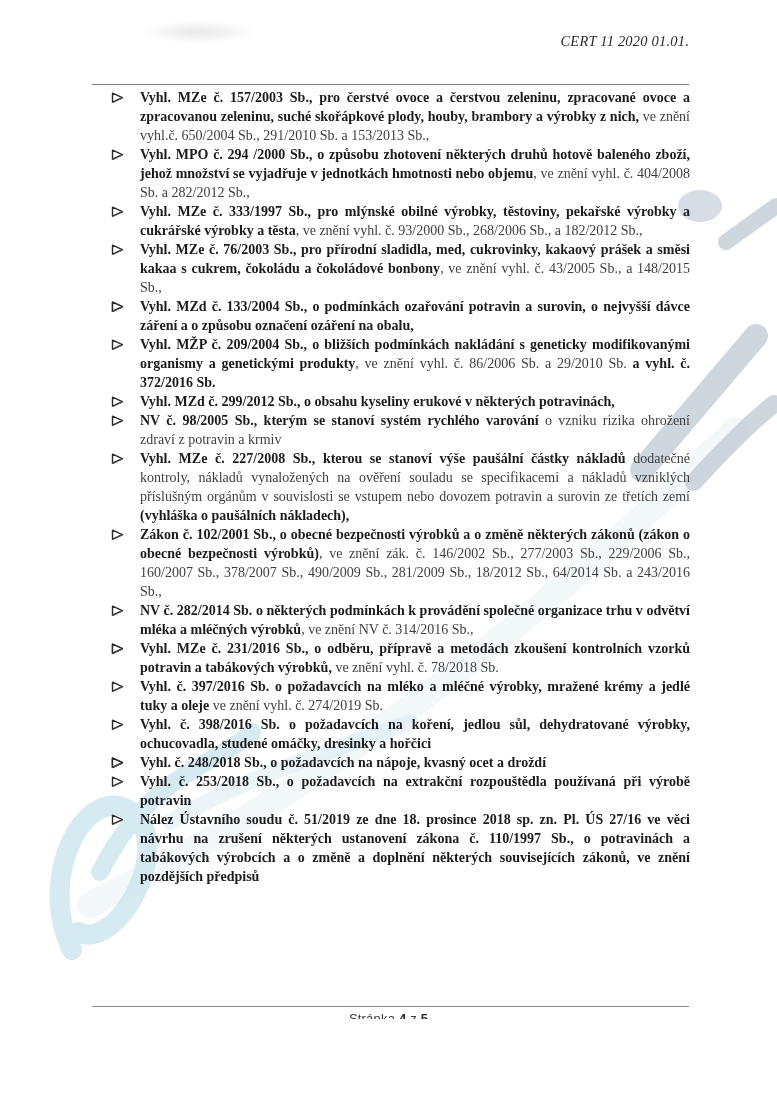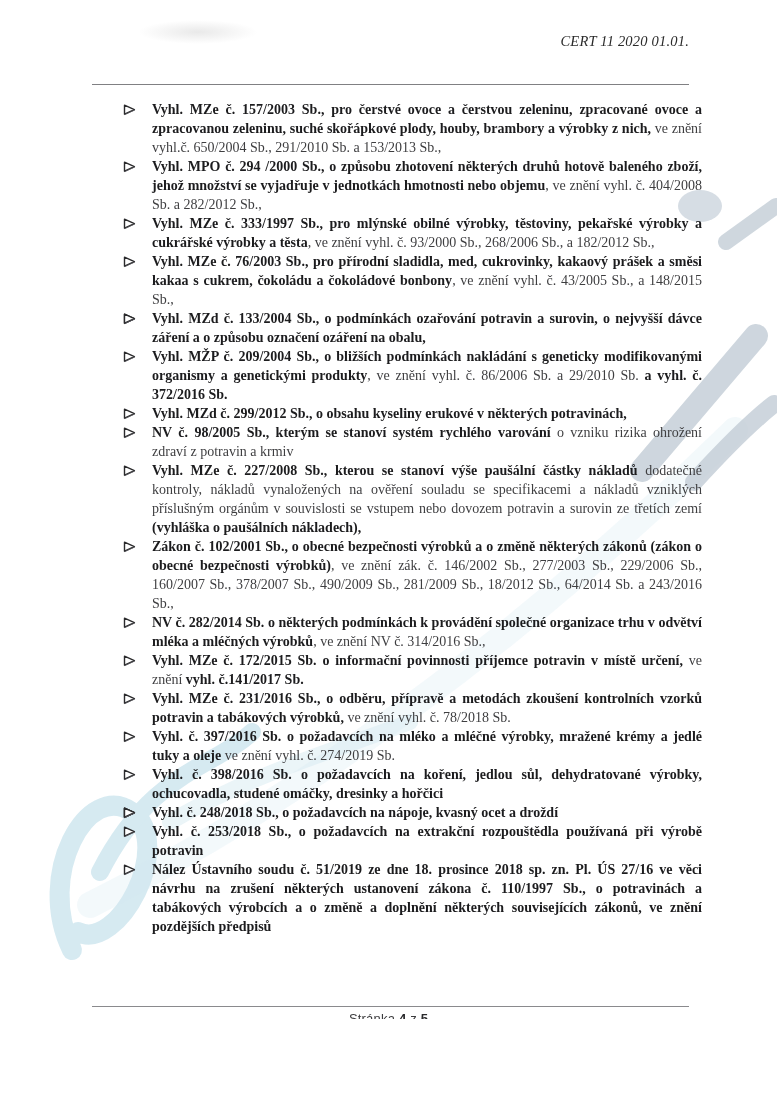--- a/index.html
+++ b/index.html
@@ -25,21 +25,21 @@
   
   .doc-code{
     position:absolute;top:33px;right:88px;z-index:1;
     font-style:italic;font-size:14.5px;letter-spacing:.2px;color:#2b2b2b;
   }
   .rule{position:absolute;left:92px;right:88px;border-top:1.5px solid #808083;z-index:1;}
   .rule-top{top:84px;}
   
   .reg-list{
     position:absolute;top:88px;left:92px;width:598px;z-index:1;
-    list-style:none;margin:12px;padding:0;
+    list-style:none;margin:0;padding:0;
     font-size:14px;line-height:19px;text-align:justify;
     color:#3e3e40;
   }
   .reg-item{position:relative;padding-left:48px;}
   .reg-item b{color:#1c1c1e;}
   .bullet{position:absolute;left:19px;top:4px;width:13px;height:12px;}
   .bullet svg{display:block;}
   
   .footer{position:absolute;left:0;right:0;top:1006px;z-index:1;}
   .footer .rule-bottom{position:static;margin:0 88px 0 92px;border-top:1.5px solid #8a8a8d;}
@@ -146,21 +146,21 @@
           <svg width="13" height="12" viewBox="0 0 13 12">
             <path d="M1.5 1.2 L11.4 5.6 L1.5 10.2 Z" fill="#ffffff" stroke="#2a2a2c" stroke-width="1.4" stroke-linejoin="round"></path>
             <path d="M1.8 10.6 L11.8 6.0" fill="none" stroke="#55555a" stroke-width="0.9"></path>
           </svg>
         </span><span><b>NV č. 282/2014 Sb. o některých podmínkách k provádění společné organizace trhu v odvětví mléka a mléčných výrobků</b><span>, ve znění NV č. 314/2016 Sb.,</span></span></li>
       <li class="reg-item"><span class="bullet">
           <svg width="13" height="12" viewBox="0 0 13 12">
             <path d="M1.5 1.2 L11.4 5.6 L1.5 10.2 Z" fill="#ffffff" stroke="#2a2a2c" stroke-width="1.4" stroke-linejoin="round"></path>
             <path d="M1.8 10.6 L11.8 6.0" fill="none" stroke="#55555a" stroke-width="0.9"></path>
           </svg>
-        </span><span><b>Vyhl. MZe č. 172/2015 Sb. o informační povinnosti příjemce potravin v místě určení,</b><span> ve znění </span><b>vyhl. č.141/2017 Sb.</b></span></li>
+        </span></li>
       <li class="reg-item"><span class="bullet">
           <svg width="13" height="12" viewBox="0 0 13 12">
             <path d="M1.5 1.2 L11.4 5.6 L1.5 10.2 Z" fill="#ffffff" stroke="#2a2a2c" stroke-width="1.4" stroke-linejoin="round"></path>
             <path d="M1.8 10.6 L11.8 6.0" fill="none" stroke="#55555a" stroke-width="0.9"></path>
           </svg>
         </span><span><b>Vyhl. MZe č. 231/2016 Sb., o odběru, přípravě a metodách zkoušení kontrolních vzorků potravin a tabákových výrobků,</b><span> ve znění vyhl. č. 78/2018 Sb.</span></span></li>
       <li class="reg-item"><span class="bullet">
           <svg width="13" height="12" viewBox="0 0 13 12">
             <path d="M1.5 1.2 L11.4 5.6 L1.5 10.2 Z" fill="#ffffff" stroke="#2a2a2c" stroke-width="1.4" stroke-linejoin="round"></path>
             <path d="M1.8 10.6 L11.8 6.0" fill="none" stroke="#55555a" stroke-width="0.9"></path>

